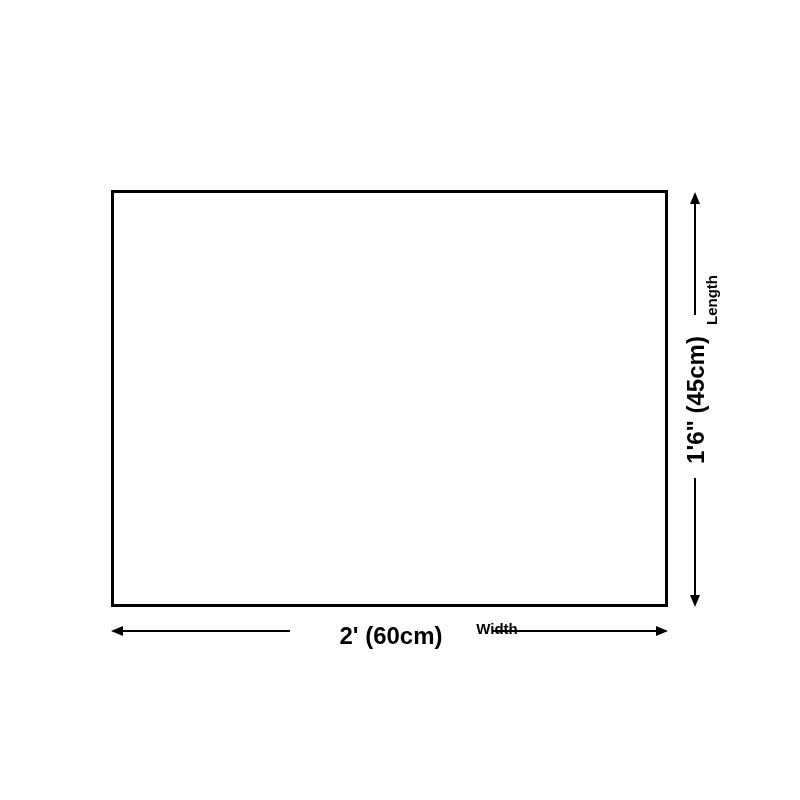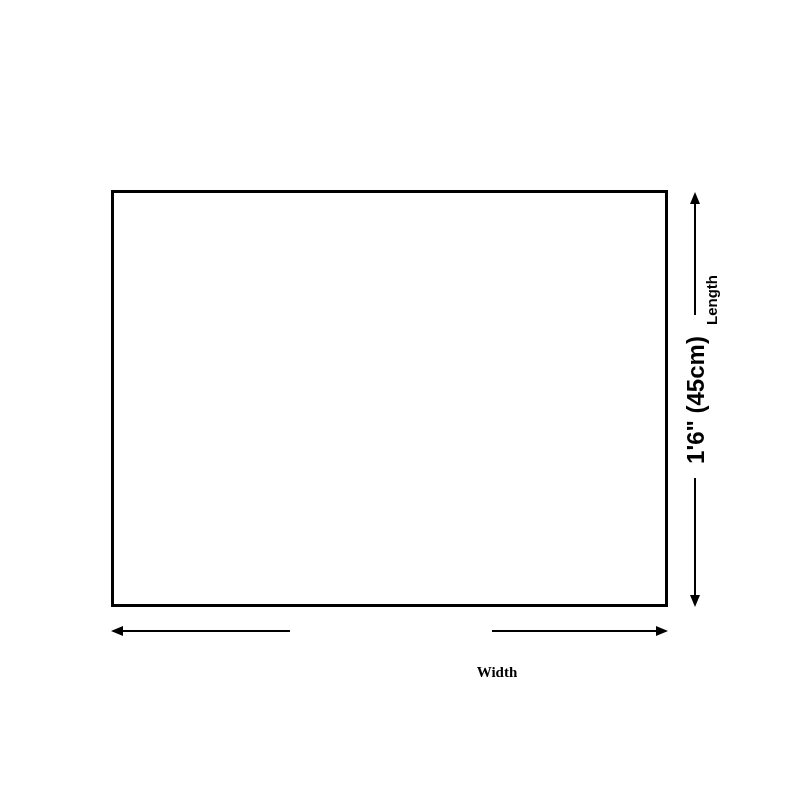--- a/index.html
+++ b/index.html
@@ -92,23 +92,22 @@
   .axis-label {
     position: absolute;
     font-weight: 700;
     font-size: 15px;
     line-height: 1;
     white-space: nowrap;
     color: #000000;
   }
   .axis-width-label {
     left: 497px;
-    top: 672px;
+    top: 628px;
     transform: translate(-50%, -50%);
-    font-family: Liberation Serif, serif;
   }
   .axis-length-label {
     left: 711px;
     top: 300px;
     transform: translate(-50%, -50%) rotate(-90deg);
   }
 </style>
 </head>
 <body>
 
@@ -119,20 +118,21 @@
   <div class="head head-up"></div>
   <div class="seg v seg-v-top"></div>
   <div class="seg v seg-v-bottom"></div>
   <div class="head head-down"></div>
 
   <div class="head head-left"></div>
   <div class="seg h seg-h-left"></div>
   <div class="seg h seg-h-right"></div>
   <div class="head head-right"></div>
 
+  <div class="dim-value dim-width-value">2' (60cm)</div>
 
   <div class="axis-label axis-width-label">Width</div>
 
   <div class="dim-value dim-length-value">1'6" (45cm)</div>
 
   <div class="axis-label axis-length-label">Length</div>
 
 </div>
 
 </body></html>

